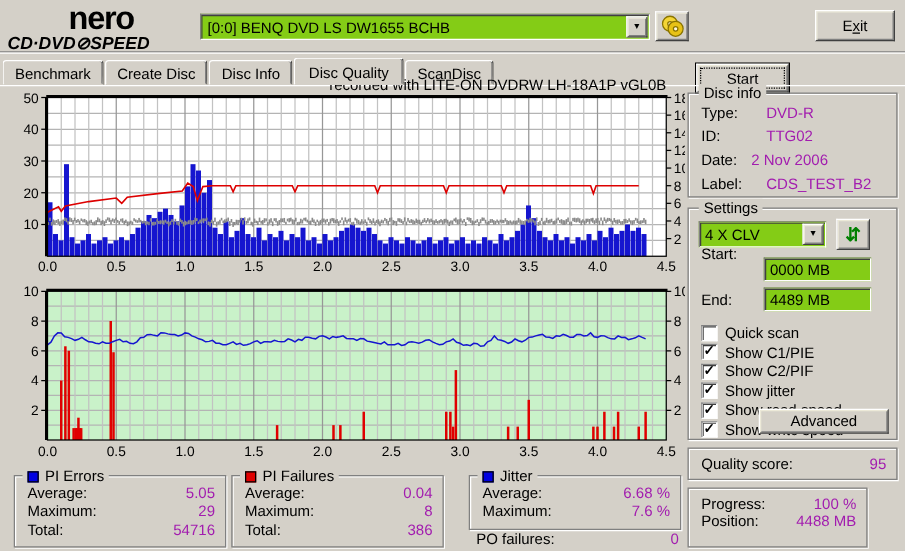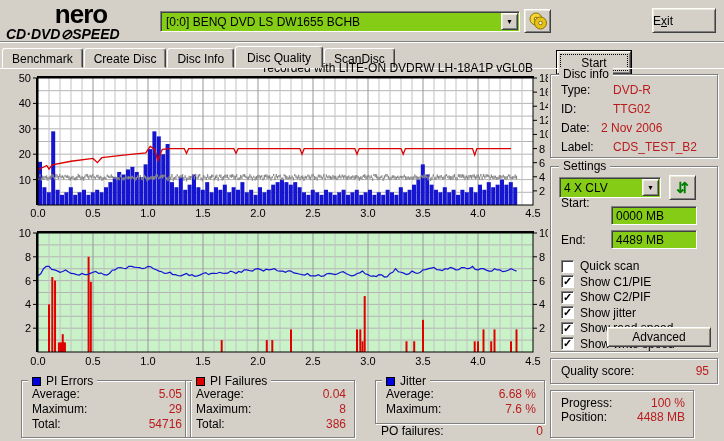--- a/index.html
+++ b/index.html
@@ -18,38 +18,38 @@
   #topbar { left:0; top:0; width:724px; height:41px; }
   #logo { left:6px; top:1px; width:150px; line-height:1; cursor:default; }
   #logo .l1 { font-weight:bold; font-size:26px; letter-spacing:-1px; text-align:center; }
   #logo .l2 { font-weight:bold; font-style:italic; font-size:14px; letter-spacing:0px; white-space:nowrap; }
   #drive-combo { left:160px; top:11px; width:360px; height:21px; display:flex; align-items:center; }
   #drive-combo .txt { flex:1; padding-left:5px; font-size:12px; white-space:nowrap; overflow:hidden; }
   .combo-btn { width:17px; height:17px; margin-right:1px; display:flex; align-items:center; justify-content:center; font-size:7px; cursor:pointer; }
   #eject-btn { left:524px; top:9px; width:27px; height:24px; display:flex; align-items:center; justify-content:center; cursor:pointer; }
   #start-outer { left:556px; top:8px; width:76px; height:25px; border:1px solid #000; cursor:pointer;margin-top:42px; }
   #start-btn { width:100%; height:100%; display:flex; align-items:center; justify-content:center; font-size:12px; outline:1px dotted #000; outline-offset:-4px; }
-  #exit-btn { left:652px; top:8px; width:64px; height:25px; display:flex; align-items:center; justify-content:flex-start; font-size:12px; cursor:pointer; }
+  #exit-btn { left:652px; top:8px; width:64px; height:25px; display:flex; align-items:center; justify-content:center; font-size:12px; cursor:pointer; }
   .divider { left:0; top:41px; width:724px; height:2px; border-top:1px solid #808080; border-bottom:1px solid #fff; }
 
   
   #tabstrip { left:2px; top:47px; height:21px; display:flex; align-items:flex-end; }
   .tab { height:20px; padding:3px 9px 0 9px; margin-right:1px; font-size:12px; background:#d4d0c8; cursor:pointer;
          border:1px solid; border-color:#fff #404040 #d4d0c8 #fff; border-radius:3px 3px 0 0;
          box-shadow: inset -1px 0 0 #808080; white-space:nowrap; }
   .tab.active { height:22px; margin-top:-2px; font-weight:normal; z-index:5; position:relative;
                 padding:4px 11px 0 11px; border-bottom:1px solid #d4d0c8; }
   #tabpanel { left:0; top:68px; width:724px; height:373px; border-top:1px solid #fff; }
 
   svg text { font-family:"Liberation Sans", sans-serif; }
 
   
   .group { position:absolute; border:1px solid #808080; box-shadow:1px 1px 0 #fff, inset 1px 1px 0 #fff; }
   .group .legend { position:absolute; top:-8px; left:8px; background:#d4d0c8; padding:0 4px; font-size:12px; }
-  .navy { color:#b91c1c; }
+  .navy { color:#a21caf; }
   .row { position:absolute; left:10px; right:8px; display:flex; justify-content:space-between; font-size:12px; }
   .row .val { text-align:right; }
 
   #disc-info { left:550px; top:74px; width:168px; height:84px; }
   #settings  { left:550px; top:166px; width:168px; height:186px; }
 
   #speed-select { left:8px; top:10px; width:102px; height:21px; display:flex; align-items:center; position:absolute; }
   #speed-select .txt { flex:1; padding-left:4px; font-size:12px; }
   #refresh-btn { position:absolute; left:118px; top:8px; width:27px; height:25px; display:flex; align-items:center; justify-content:center; color:#008000; font-weight:bold; font-size:15px; cursor:pointer; }
   .field-label { position:absolute; left:10px; font-size:12px; }
@@ -896,21 +896,21 @@
   <div class="row" style="top:5px">
       <span>Progress:</span>
       <span class="val navy">100 %</span>
     </div>
   <div class="row" style="top:19px">
       <span>Position:</span>
       <span class="val navy">4488 MB</span>
     </div>
 </div>
 
-<div class="statbox" style="left:21px">
+<div class="statbox" style="left:11px">
   <span class="legend">
       <span class="legend-swatch" id="sw0" style="background: rgb(0, 0, 224);"></span>
       <span>PI Errors</span>
     </span>
   <div class="row" style="top:6px">
       <span>Average:</span>
       <span class="val navy">5.05</span>
     </div>
   <div class="row" style="top:21px">
       <span>Maximum:</span>

